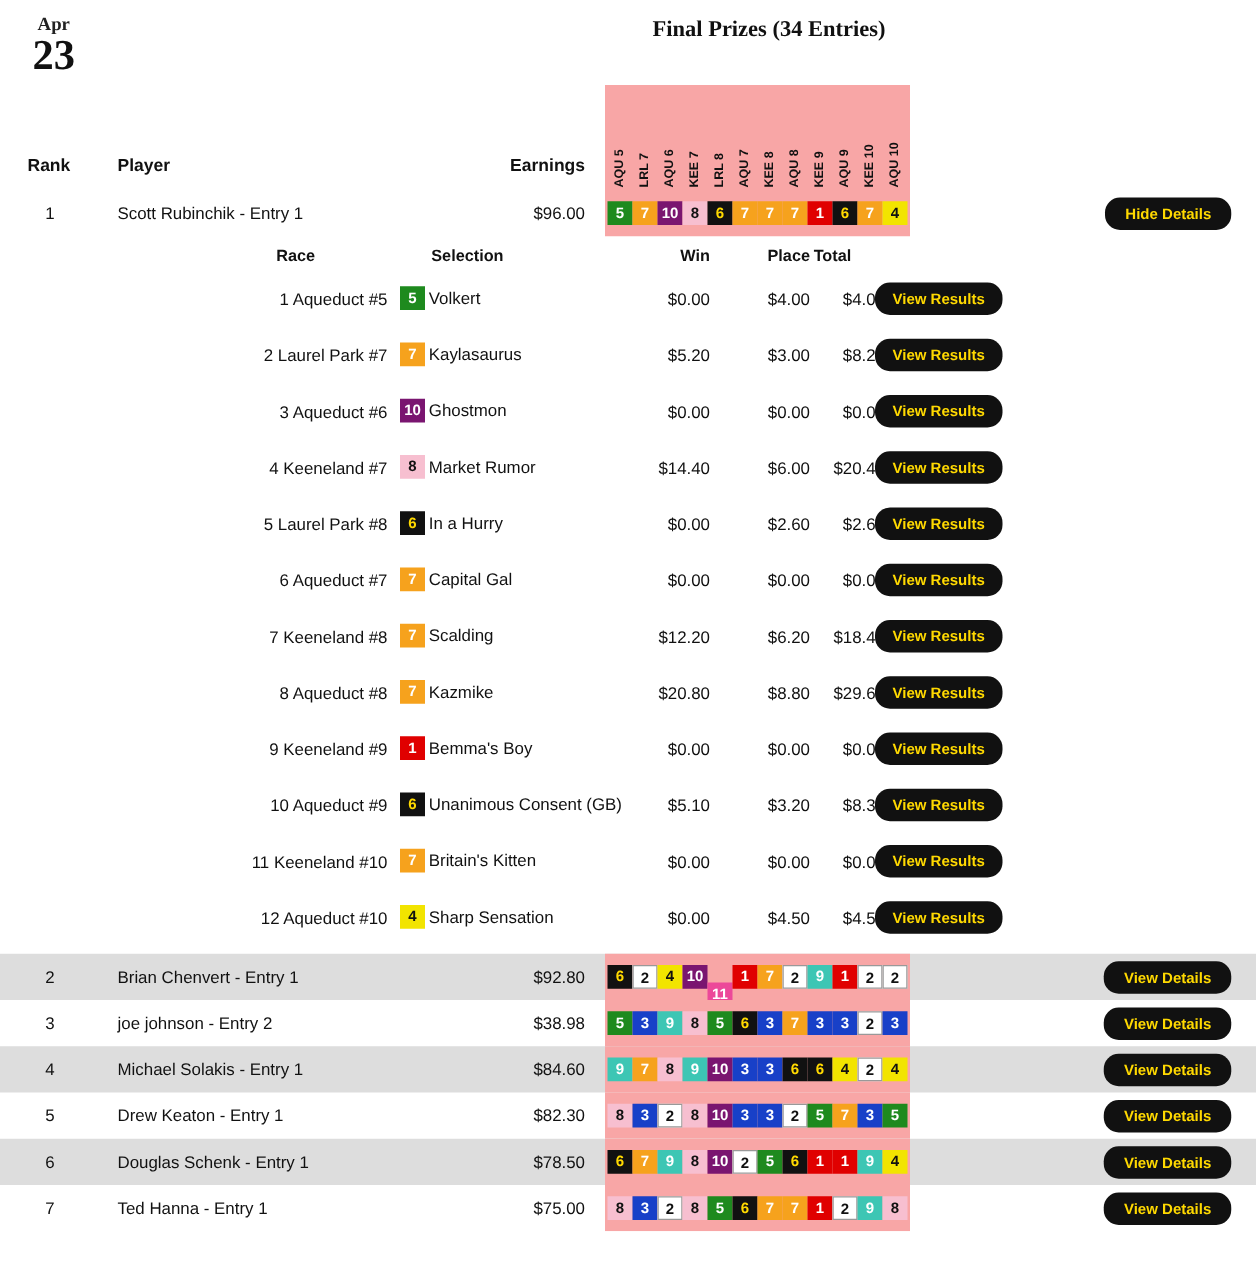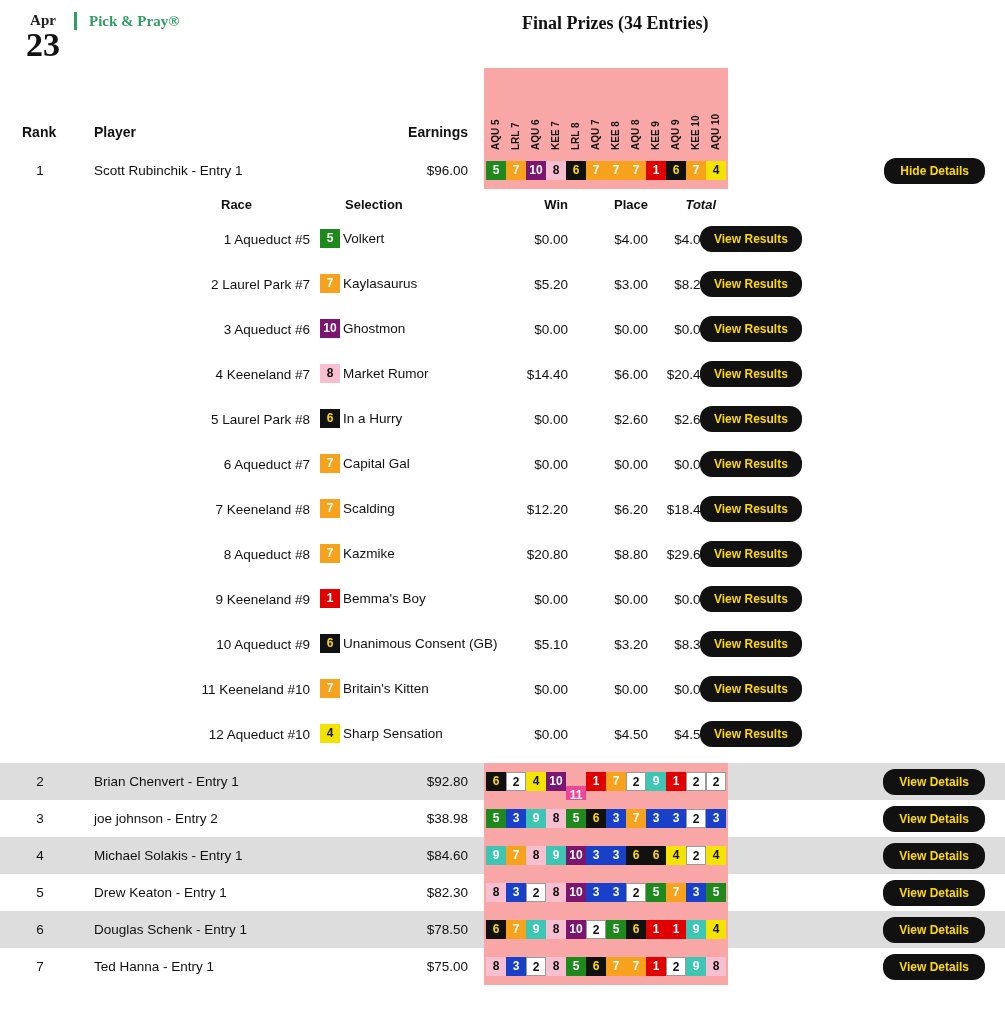--- a/index.html
+++ b/index.html
@@ -182,21 +182,21 @@
     font-size: 13px;
     font-weight: bold;
     color: #111;
     top: 8px;
     padding-left: 25px;
   }
   .dth-race { left: 196px; }
   .dth-sel { left: 320px; }
   .dth-win { left: 500px; width: 68px; text-align: right; }
   .dth-place { left: 580px; width: 68px; text-align: right; }
-  .dth-total { left: 648px; width: 68px; text-align: right; font-style: italic; }
+  .dth-total { left: 613px; width: 68px; text-align: right; }
 
   .det-row { position: relative; height: 45px; }
   .det-cell {
     position: absolute;
     font-size: 13.5px;
     color: #111;
     top: 13px;
   }
   .dc-race { left: 130px; width: 180px; text-align: right; }
   .dc-sel { left: 320px; display: flex; align-items: center; top: 10px; }
@@ -222,21 +222,20 @@
 <body>
 
 <div class="page">
 
   <div class="header">
     <div class="date-box">
       <div class="date-month">Apr</div>
       <div class="date-day">23</div>
     </div>
     <div class="title-block">
-      <div class="contest-brand">Pick &amp; Pray®</div>
     </div>
     <div class="prize-block">
       <div class="prize-title">Final Prizes (34 Entries)</div>
     </div>
   </div>
 
   <div class="board">
     <div class="col-header">
       <div class="th th-rank">Rank</div>
       <div class="th th-player">Player</div>

